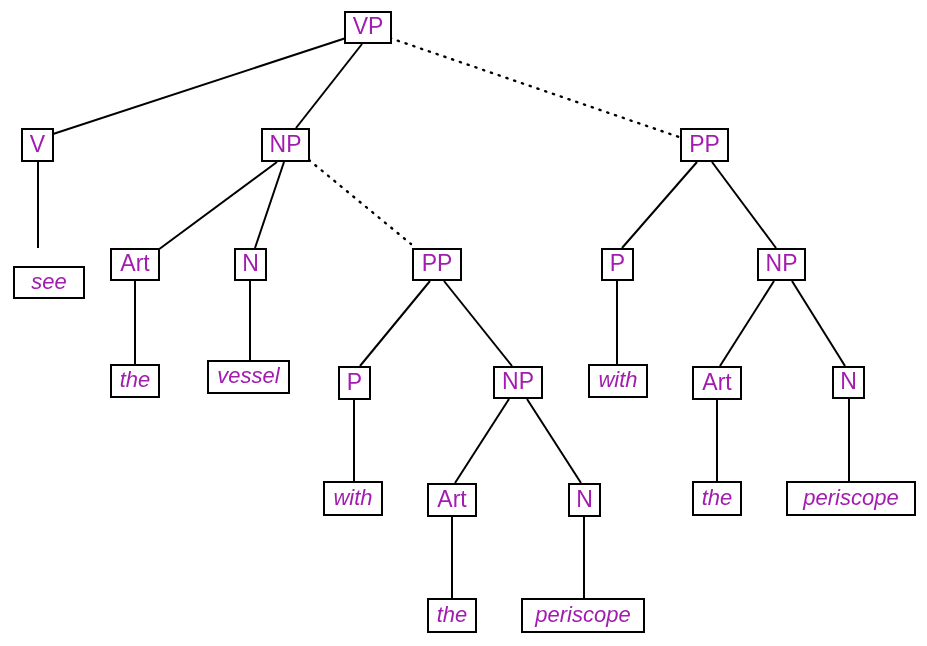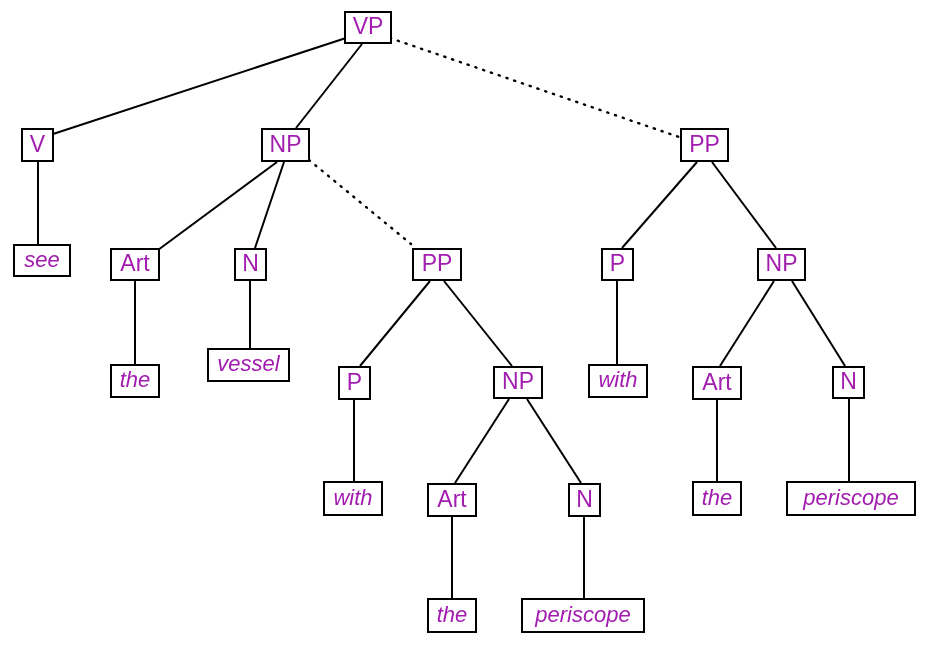--- a/index.html
+++ b/index.html
@@ -89,42 +89,42 @@
       </div>
       <div class="node cat" style="left: 21px; top: 128px; width: 33px; height: 34px;">
         <span class="node-label">V</span>
       </div>
       <div class="node cat" style="left: 261px; top: 128px; width: 49px; height: 34px;">
         <span class="node-label">NP</span>
       </div>
       <div class="node cat" style="left: 680px; top: 128px; width: 49px; height: 34px;">
         <span class="node-label">PP</span>
       </div>
-      <div class="node term" style="left: 13px; top: 244px; width: 58px; height: 33px;">
+      <div class="node term" style="left: 13px; top: 266px; width: 72px; height: 33px;">
         <span class="node-label">see</span>
       </div>
       <div class="node cat" style="left: 110px; top: 248px; width: 50px; height: 33px;">
         <span class="node-label">Art</span>
       </div>
       <div class="node cat" style="left: 234px; top: 248px; width: 33px; height: 33px;">
         <span class="node-label">N</span>
       </div>
       <div class="node cat" style="left: 412px; top: 248px; width: 50px; height: 33px;">
         <span class="node-label">PP</span>
       </div>
       <div class="node cat" style="left: 601px; top: 248px; width: 33px; height: 33px;">
         <span class="node-label">P</span>
       </div>
       <div class="node cat" style="left: 757px; top: 248px; width: 49px; height: 33px;">
         <span class="node-label">NP</span>
       </div>
       <div class="node term" style="left: 110px; top: 364px; width: 50px; height: 34px;">
         <span class="node-label">the</span>
       </div>
-      <div class="node term" style="left: 207px; top: 348px; width: 83px; height: 34px;">
+      <div class="node term" style="left: 207px; top: 360px; width: 83px; height: 34px;">
         <span class="node-label">vessel</span>
       </div>
       <div class="node cat" style="left: 338px; top: 366px; width: 33px; height: 34px;">
         <span class="node-label">P</span>
       </div>
       <div class="node cat" style="left: 493px; top: 366px; width: 50px; height: 33px;">
         <span class="node-label">NP</span>
       </div>
       <div class="node term" style="left: 588px; top: 364px; width: 60px; height: 34px;">
         <span class="node-label">with</span>

